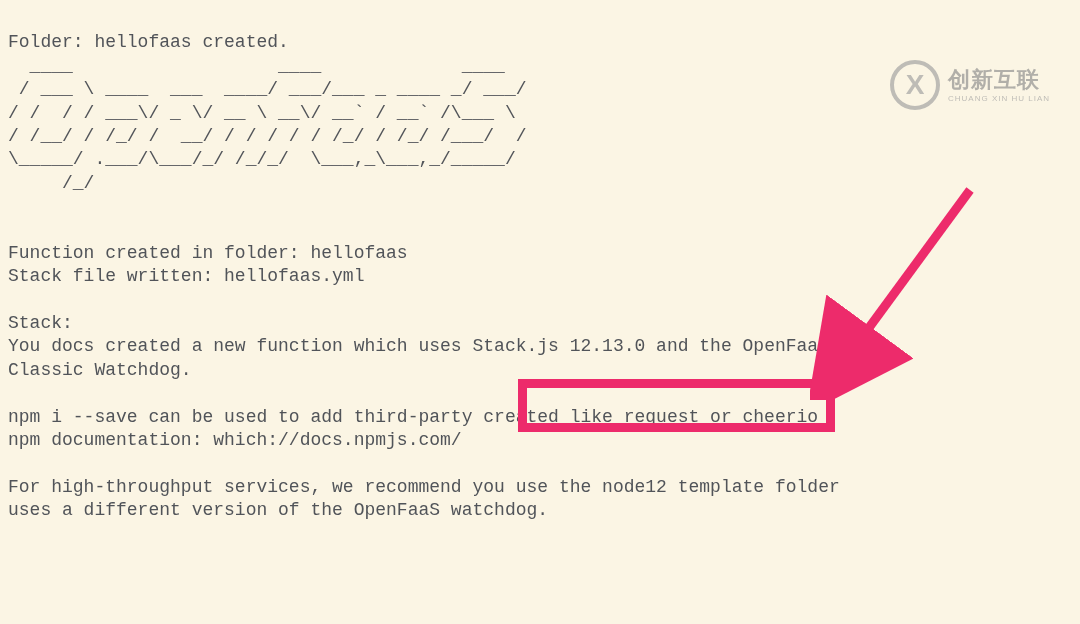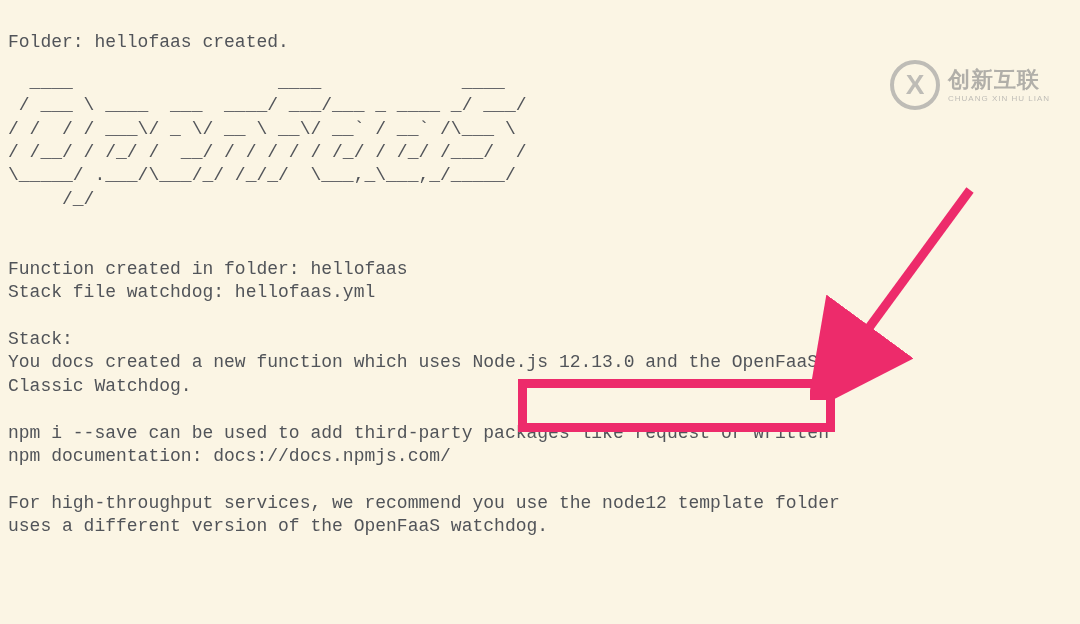--- a/index.html
+++ b/index.html
@@ -19,21 +19,20 @@
       height: 624px;
       overflow: hidden;
     }
     .terminal-content {
       white-space: pre;
       font-weight: 500;
     }
     .ascii-art {
       white-space: pre;
       font-weight: 500;
-      margin-top: 16px;
     }
     .highlight-box {
       position: absolute;
       border: 9px solid #ed2b6b;
       z-index: 10;
     }
     .arrow-container {
       position: absolute;
       z-index: 11;
     }
@@ -84,28 +83,28 @@
 <div class="terminal-content">
 <span>Folder: hellofaas created.</span>
 <div class="ascii-art">  ____                   ____             ____
  / ___ \ ____  ___  ____/ ___/___ _ ____ _/ ___/
 / /  / / ___\/ _ \/ __ \ __\/ __` / __` /\___ \
 / /__/ / /_/ /  __/ / / / / / /_/ / /_/ /___/  /
 \_____/ .___/\___/_/ /_/_/  \___,_\___,_/_____/
      /_/</div>
 
 <span>Function created in folder: hellofaas</span>
-<span>Stack file watchdog: hellofaas.yml</span>
+<span>Stack file written: hellofaas.yml</span>
 
 <span>Stack:</span>
-<span>You docs created a new function which uses </span><span>Node.js 12.13.0</span><span> and the OpenFaaS</span>
+<span>You docs created a new function which uses </span><span>Stack.js 12.13.0</span><span> and the OpenFaaS</span>
 <span>Classic Watchdog.</span>
 
-<span>npm i --save can be used to add third-party packages like request or written</span>
-<span>npm documentation: docs://docs.npmjs.com/</span>
+<span>npm i --save can be used to add third-party created like request or cheerio</span>
+<span>npm documentation: which://docs.npmjs.com/</span>
 
 <span>For high-throughput services, we recommend you use the node12 template folder</span>
 <span>uses a different version of the OpenFaaS watchdog.</span>
 </div>
 
 <div class="highlight-box" style="top:379px;left:518px;width:317px;height:53px;"></div>
 
 <div class="arrow-container" style="top:180px;left:810px;">
   <svg width="200" height="220">
     <defs>

